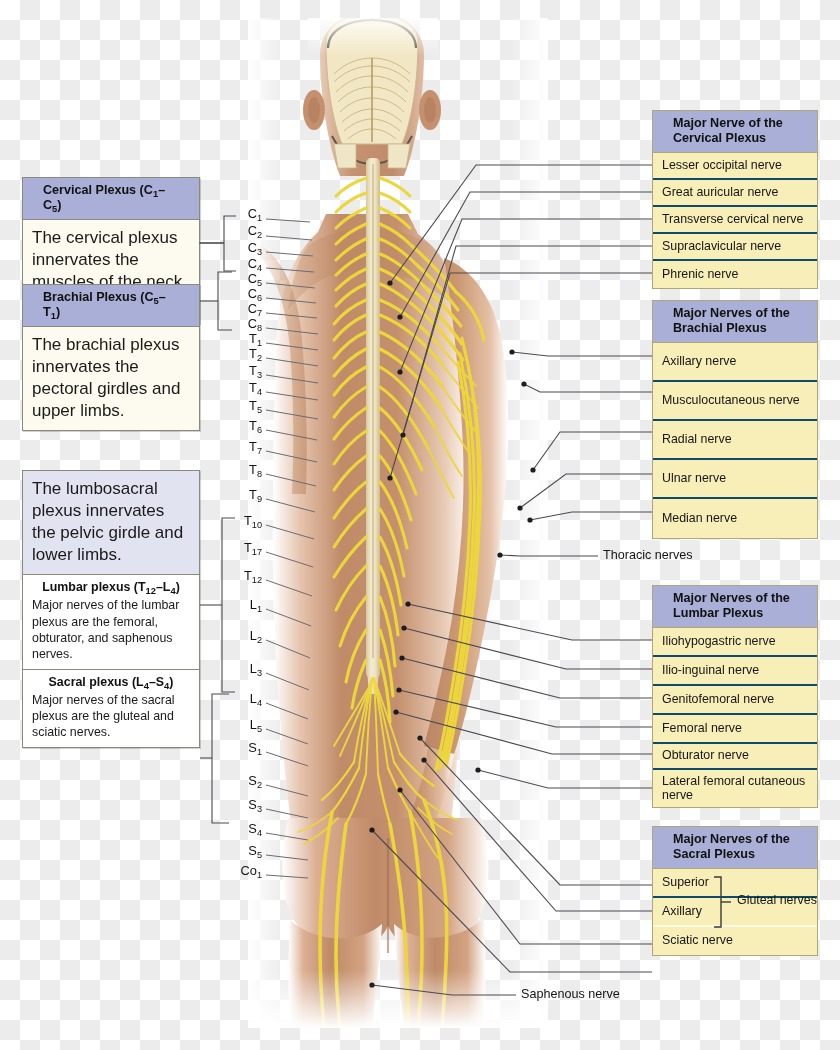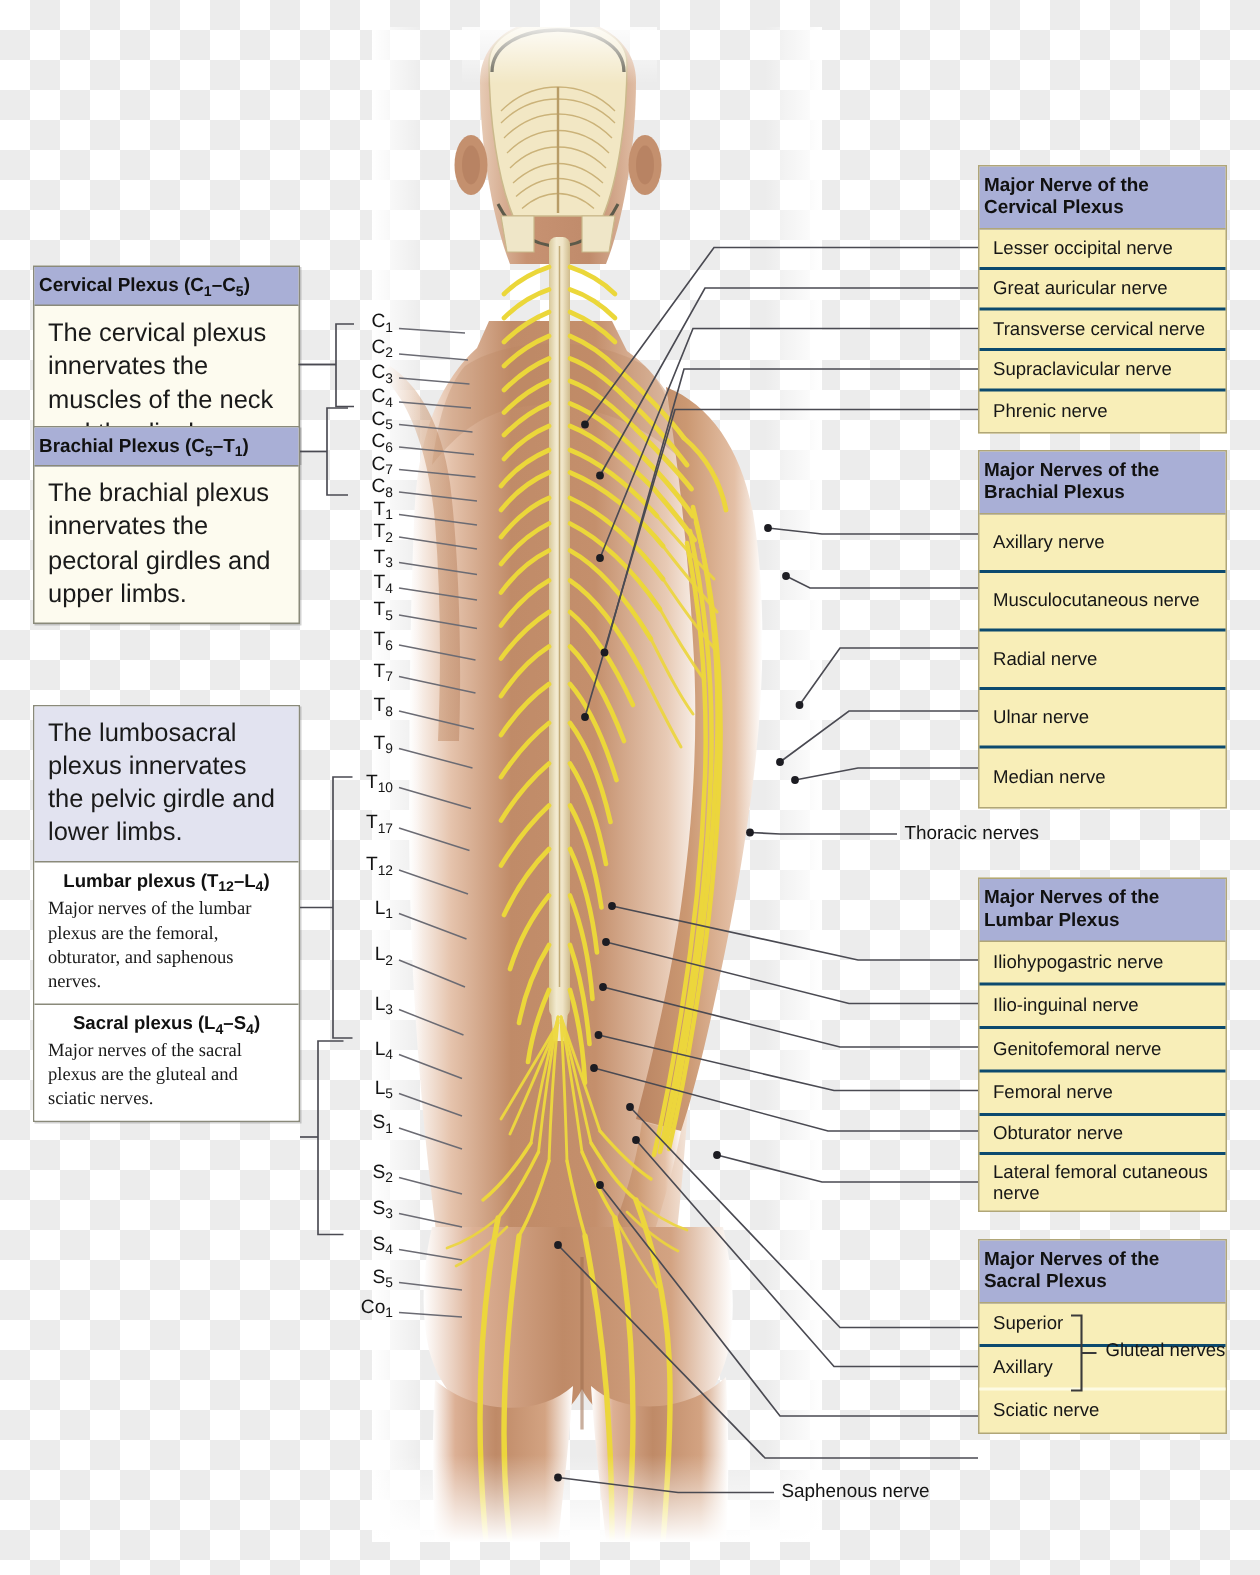--- a/index.html
+++ b/index.html
@@ -18,36 +18,36 @@
   #stage { position:absolute; inset:0; width:840px; height:1050px; }
 
   
   .figure-wrap { position:absolute; left:248px; top:18px; width:300px; height:1010px; }
   .figure-svg { position:absolute; left:0; top:0; }
 
   
   .box { position:absolute; border:1px solid #8a8a7a; background:#fdfbef; }
   .box-hd {
     background:#a9afd6; color:#111; font-weight:bold; font-size:12.6px;
-    padding:5px 3px; line-height:1.22; border-bottom:1px solid #8a8a7a;
+    padding:5px 20px; line-height:1.22; border-bottom:1px solid #8a8a7a;
   }
   .box-bd { padding:7px 9px 8px 9px; font-size:17px; line-height:1.30; color:#1a1a1a; }
 
   
   .lbox { width:178px; }
   .lbox.shadow { box-shadow:1px 1px 0 rgba(0,0,0,.18); }
 
   
   .ls-root { position:absolute; left:22px; top:470px; width:178px; border:1px solid #8a8a7a; background:#fff; box-shadow:1px 1px 0 rgba(0,0,0,.18); }
   .ls-top { background:#e2e3f0; }
   .ls-top .box-hd { background:#a9afd6; }
   .ls-top .box-bd { background:#e2e3f0; }
   .sub { border-top:1px solid #8a8a7a; background:#fff; }
   .sub-hd { font-weight:bold; font-size:12.4px; padding:5px 9px 2px 9px; text-align:center; color:#111; }
-  .sub-bd { padding:1px 9px 7px 9px; font-size:12.4px; line-height:1.30; color:#1a1a1a;font-family:Liberation Serif, serif; }
+  .sub-bd { padding:1px 9px 7px 9px; font-size:12.4px; line-height:1.30; color:#1a1a1a; }
 
   
   .rbox { position:absolute; left:652px; width:166px; border:1px solid #b0a678; background:#f8eeb8; }
   .rbox .box-hd { background:#a9afd6; border-bottom:1px solid #b0a678; }
   .nlist { list-style:none; }
   .nlist li {
     font-size:12.4px; color:#161616; line-height:1.22;
     padding:0 6px 0 9px; display:flex; align-items:center;
     border-bottom:2px solid #0c4a6e; position:relative;
   }

